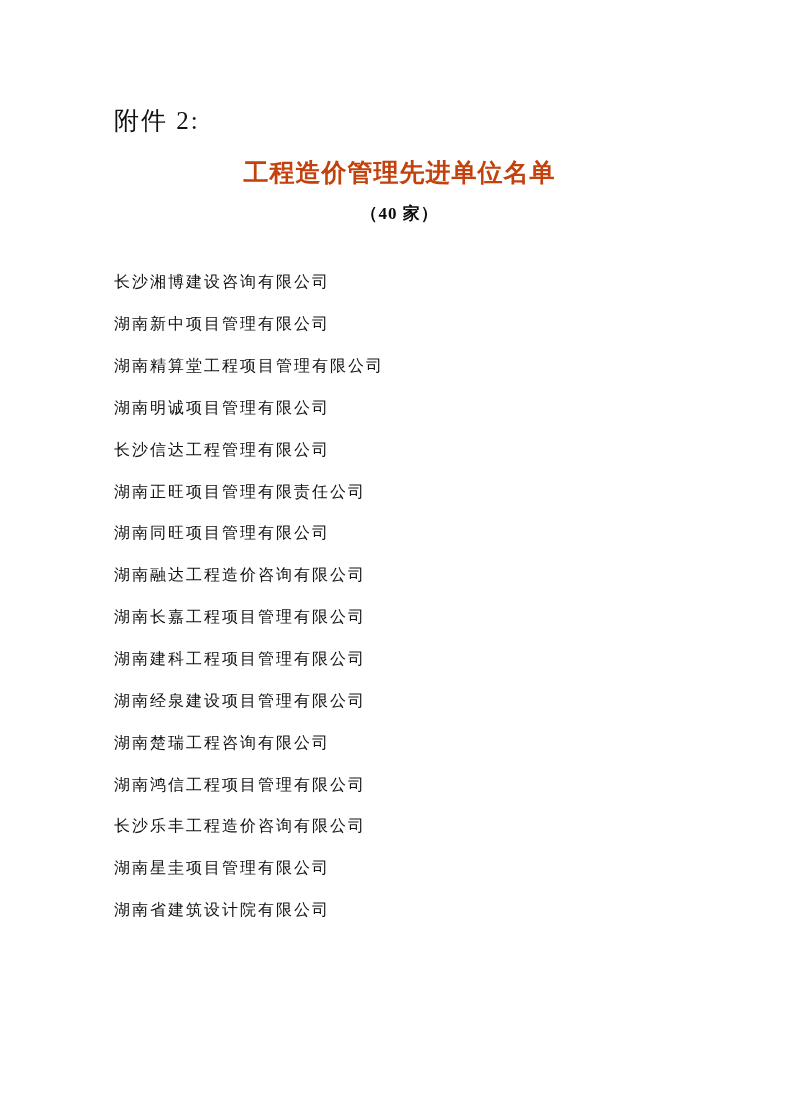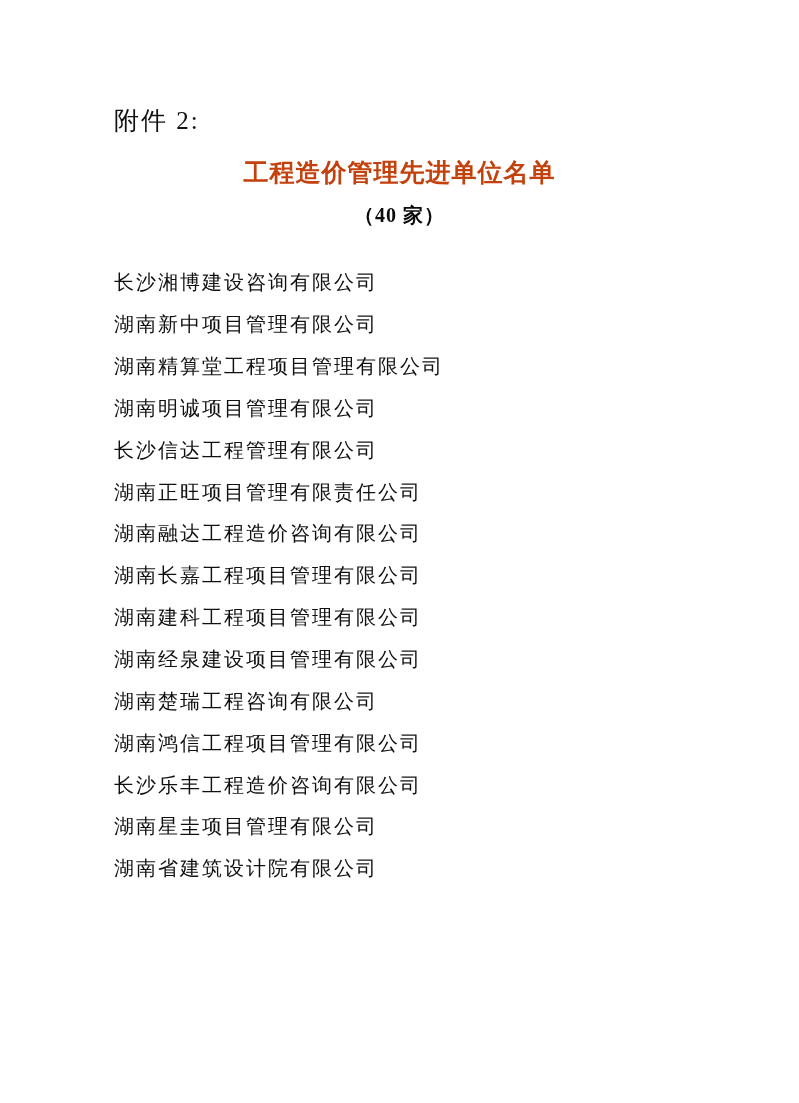--- a/index.html
+++ b/index.html
@@ -37,37 +37,37 @@
     letter-spacing: 1px;
     color: #c2410c;
     white-space: nowrap;
   }
   .subtitle {
     position: absolute;
     left: 0;
     top: 202px;
     width: 100%;
     text-align: center;
-    font-size: 20px;
+    font-size: 17px;
     font-weight: bold;
     letter-spacing: 1px;
     color: #0a0a0a;
     white-space: nowrap;
   }
   .company-list {
     position: absolute;
     left: 114px;
     top: 262px;
     right: 40px;
   }
   .company-item {
     height: 41.85px;
     display: flex;
     align-items: center;
-    font-size: 20px;
+    font-size: 16px;
     letter-spacing: 2px;
     color: #101010;
     white-space: nowrap;
   }
 </style>
 </head>
 <body>
 
 <div class="page">
   <div class="attachment">附件 2:</div>
@@ -76,20 +76,21 @@
 
   <div class="subtitle">（40 家）</div>
 
   <div class="company-list" id="company-list">
       <div class="company-item">长沙湘博建设咨询有限公司</div>
       <div class="company-item">湖南新中项目管理有限公司</div>
       <div class="company-item">湖南精算堂工程项目管理有限公司</div>
       <div class="company-item">湖南明诚项目管理有限公司</div>
       <div class="company-item">长沙信达工程管理有限公司</div>
       <div class="company-item">湖南正旺项目管理有限责任公司</div>
+      <div class="company-item">湖南同旺项目管理有限公司</div>
       <div class="company-item">湖南融达工程造价咨询有限公司</div>
       <div class="company-item">湖南长嘉工程项目管理有限公司</div>
       <div class="company-item">湖南建科工程项目管理有限公司</div>
       <div class="company-item">湖南经泉建设项目管理有限公司</div>
       <div class="company-item">湖南楚瑞工程咨询有限公司</div>
       <div class="company-item">湖南鸿信工程项目管理有限公司</div>
       <div class="company-item">长沙乐丰工程造价咨询有限公司</div>
       <div class="company-item">湖南星圭项目管理有限公司</div>
       <div class="company-item">湖南省建筑设计院有限公司</div>
     </div>

